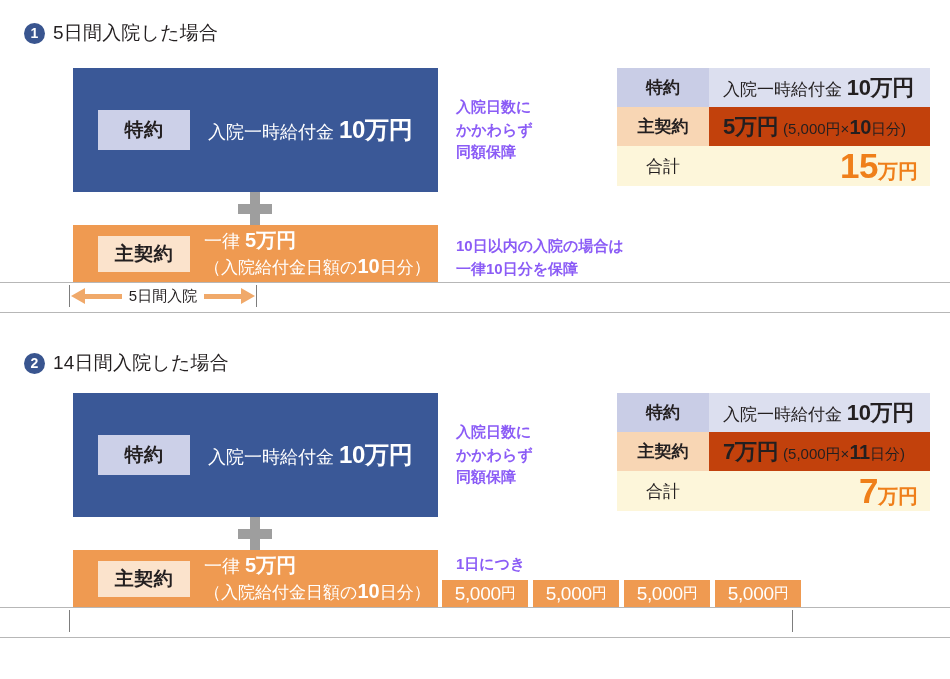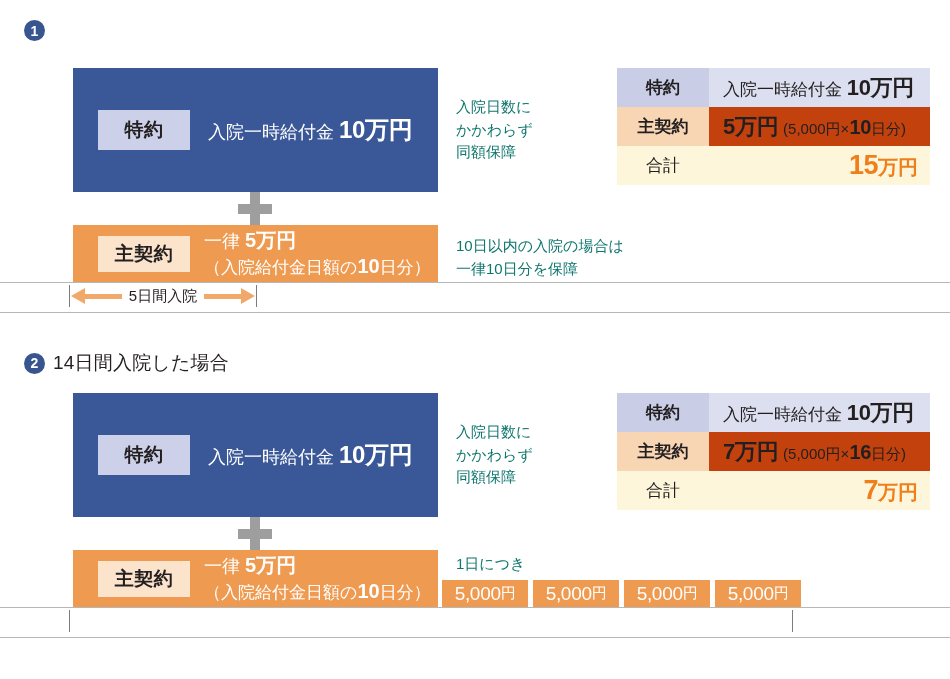--- a/index.html
+++ b/index.html
@@ -101,22 +101,23 @@
     background: #9e9e9e;
   }
   .plus::before { left: 0; top: 12px; width: 34px; height: 10px; }
   .plus::after  { top: 0; left: 12px; height: 34px; width: 10px; }
 
   
   .note {
     position: absolute;
     font-size: 15px;
     line-height: 1.5;
-    color: #0f766e;
+    color: #8b5cf6;
     white-space: pre-line;
+    font-weight: bold;
   }
 
   
   .sum-table {
     position: absolute;
     border-collapse: collapse;
     table-layout: fixed;
   }
   .sum-table td {
     padding: 0;
@@ -150,21 +151,21 @@
   .val .paren { font-size: 15px; }
   .val .paren .num { font-size: 20px; }
   .total-amt {
     display: block;
     text-align: right;
     color: #ef7f1a;
     font-weight: bold;
     font-size: 20px;
   }
   .total-amt .num {
-    font-size: 27px;
+    font-size: 35px;
     letter-spacing: -0.5px;
   }
 
   
   .day-box {
     position: absolute;
     background: #ef9a51;
     color: #ffffff;
     font-size: 19px;
     display: flex;
@@ -213,20 +214,21 @@
     white-space: nowrap;
   }
 </style>
 </head>
 <body>
 
 <div class="section" style="top:0;height:320px;">
 
   <div class="sec-head" style="left:24px; top:20px;">
     <span class="num-badge">1</span>
+    <span>5日間入院した場合</span>
   </div>
 
   <div class="bar bar-blue" style="left:73px; top:68px; width:365px; height:124px;">
     <div class="chip chip-blue" style="width:92px; height:40px; margin-left:25px;">特約</div>
     <div class="bar-text" style="margin-left:18px;">
       <span>入院一時給付金 </span><span class="big">10万円</span>
     </div>
   </div>
 
   <div class="plus" style="left:238px; top:192px;"></div>
@@ -326,21 +328,21 @@
   </div>
 
   <table class="sum-table" style="left:617px; top:63px; width:313px;">
     <tbody>
         <tr class="row-toku">
       <td class="lbl">特約</td>
       <td class="val"><span>入院一時給付金 </span><span class="num">10万円</span></td>
     </tr>
     <tr class="row-main">
       <td class="lbl">主契約</td>
-      <td class="val"><span class="num">7万円</span> <span class="paren"><span>(5,000円×</span><span class="num">16</span><span>日分)</span></span></td>
+      <td class="val"><span class="num">7万円</span> <span class="paren"><span>(5,000円×</span><span class="num">11</span><span>日分)</span></span></td>
     </tr>
     <tr class="row-total">
       <td class="lbl">合計</td>
       <td class="val">
             <span class="total-amt"><span class="num">7</span><span>万円</span></span>
           </td>
     </tr>
   </tbody>
     </table>
 

